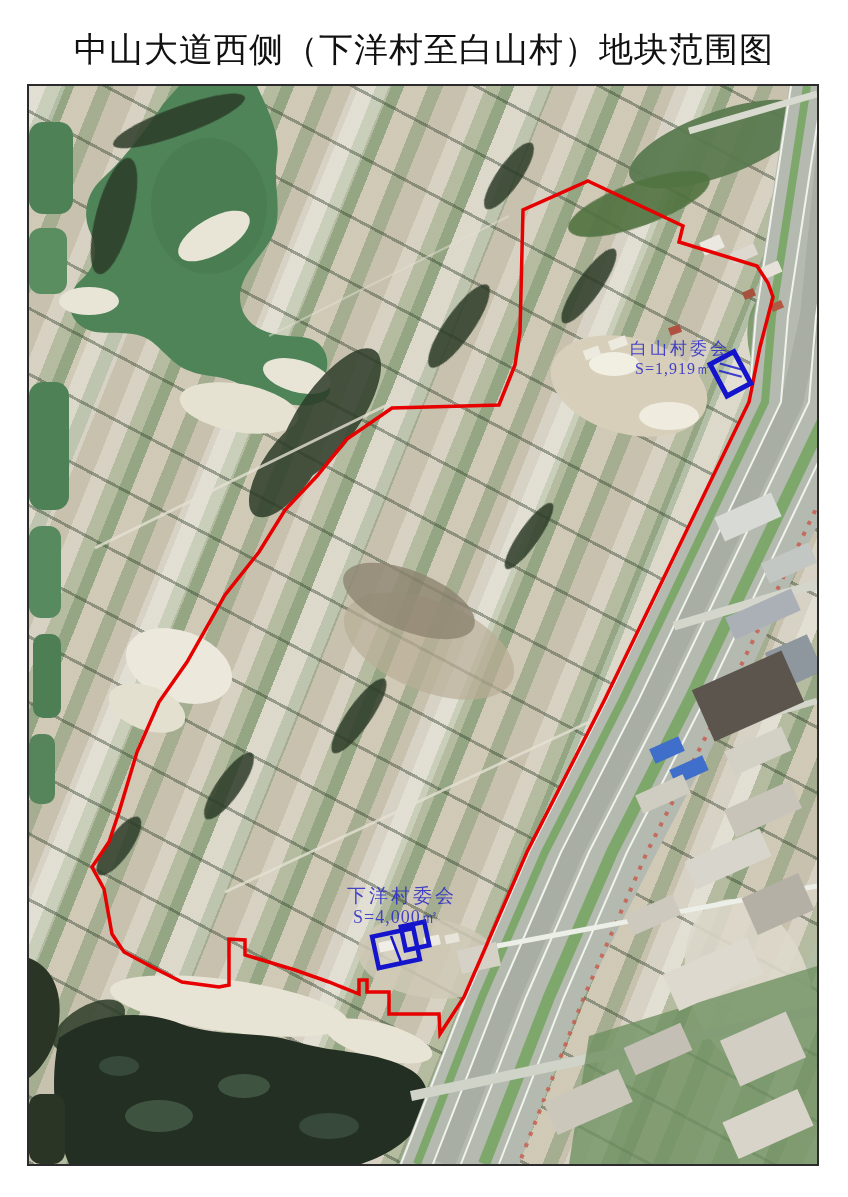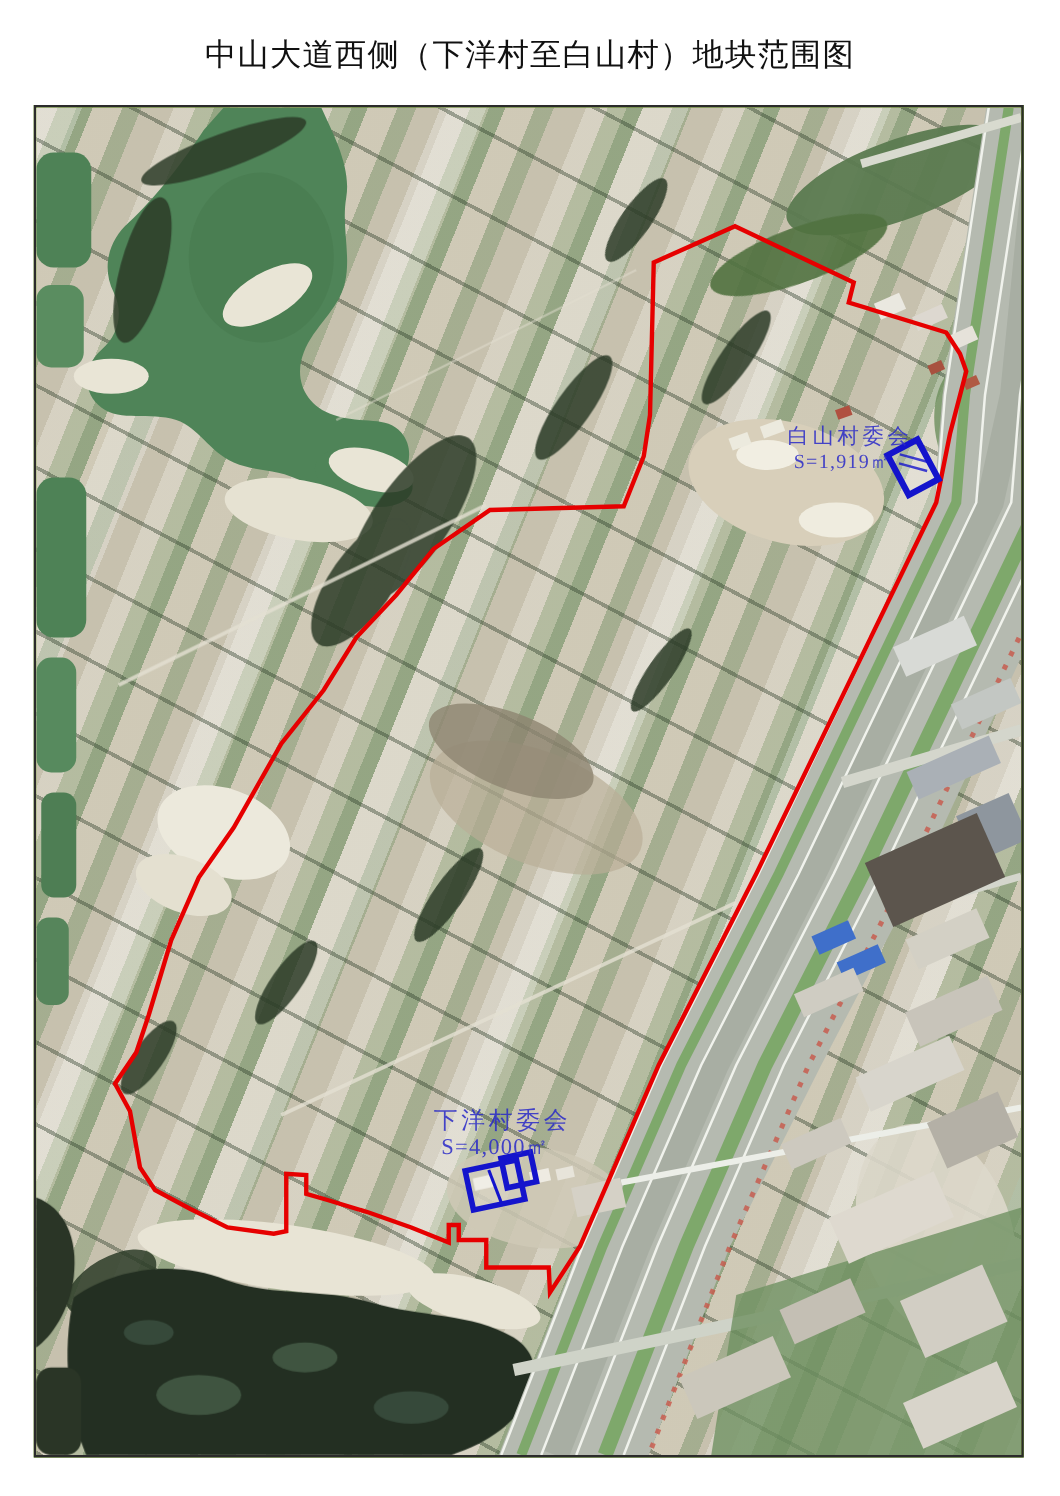--- a/index.html
+++ b/index.html
@@ -1,21 +1,21 @@
 <!DOCTYPE html>
 <html><head>
 <meta charset="utf-8">
 <style>
   html,body{margin:0;padding:0;background:#ffffff;}
   .page{position:relative;width:848px;height:1197px;background:#fff;overflow:hidden;
         font-family:"Liberation Serif","DejaVu Serif",serif;}
-  .title{margin:0;padding-top:27px;text-align:center;font-size:25px;font-weight:500;
+  .title{margin:0;padding-top:27px;text-align:center;font-size:34px;font-weight:500;
          color:#111;letter-spacing:1px;font-family:"Liberation Serif","DejaVu Serif",serif;}
   .map-frame{position:absolute;left:27px;top:84px;width:792px;height:1082px;
-             border:2px solid #2b2b2b;box-sizing:border-box;overflow:hidden;background:#84cc16;}
+             border:2px solid #2b2b2b;box-sizing:border-box;overflow:hidden;background:#fde047;}
   .farmland{position:absolute;inset:0;
     background-color:#c6c1ae;
     background-image:
       repeating-linear-gradient(28deg, rgba(44,60,40,.40) 0 3px, rgba(0,0,0,0) 3px 58px),
       repeating-linear-gradient(112deg, rgba(255,255,255,.28) 0 34px, rgba(255,255,255,0) 34px 150px),
       repeating-linear-gradient(112deg, rgba(216,211,196,.92) 0 16px, rgba(178,187,158,.88) 16px 30px,
         rgba(140,161,124,.85) 30px 42px, rgba(208,202,183,.92) 42px 64px,
         rgba(160,171,140,.88) 64px 78px, rgba(199,193,174,.92) 78px 102px);
   }
   .overlay{position:absolute;inset:0;}

